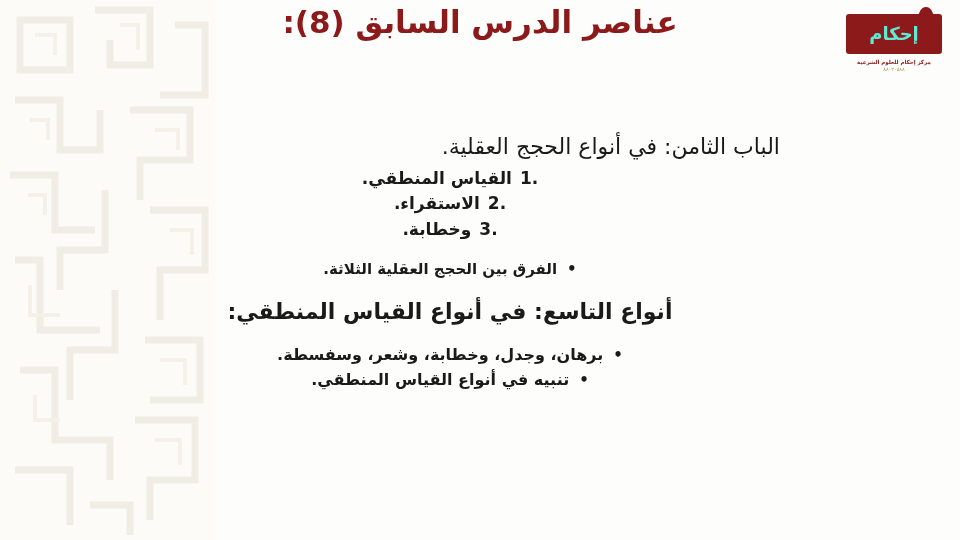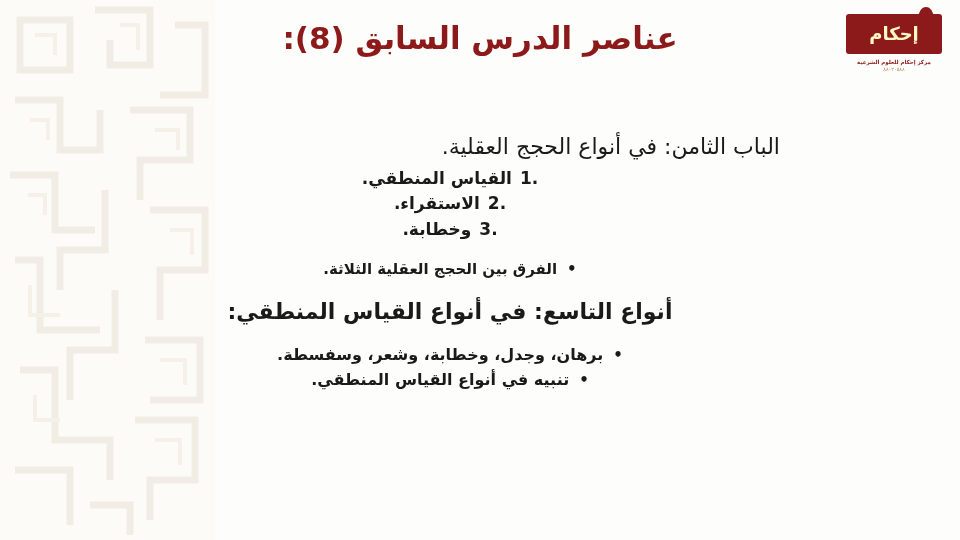--- a/index.html
+++ b/index.html
@@ -31,21 +31,21 @@
     overflow: hidden;
     opacity: 0.55;
   }
   .ornament-band svg {
     display: block;
   }
 
   
   .title {
     position: absolute;
-    top: 20px;
+    top: 4px;
     left: 0;
     width: 960px;
     text-align: center;
     font-size: 31px;
     font-weight: bold;
     color: #8c1a1a;
     letter-spacing: 0;
     direction: rtl;
   }
 
@@ -62,21 +62,21 @@
     width: 96px;
     height: 40px;
     background: #8c1a1a;
     border-radius: 3px;
     position: relative;
     display: flex;
     align-items: center;
     justify-content: center;
   }
   .logo-word {
-    color: #fef9c3;
+    color: #5eead4;
     font-size: 18px;
     font-weight: bold;
     letter-spacing: 1px;
     line-height: 1;
   }
   .logo-dome {
     position: absolute;
     top: -7px;
     right: 8px;
     width: 16px;

